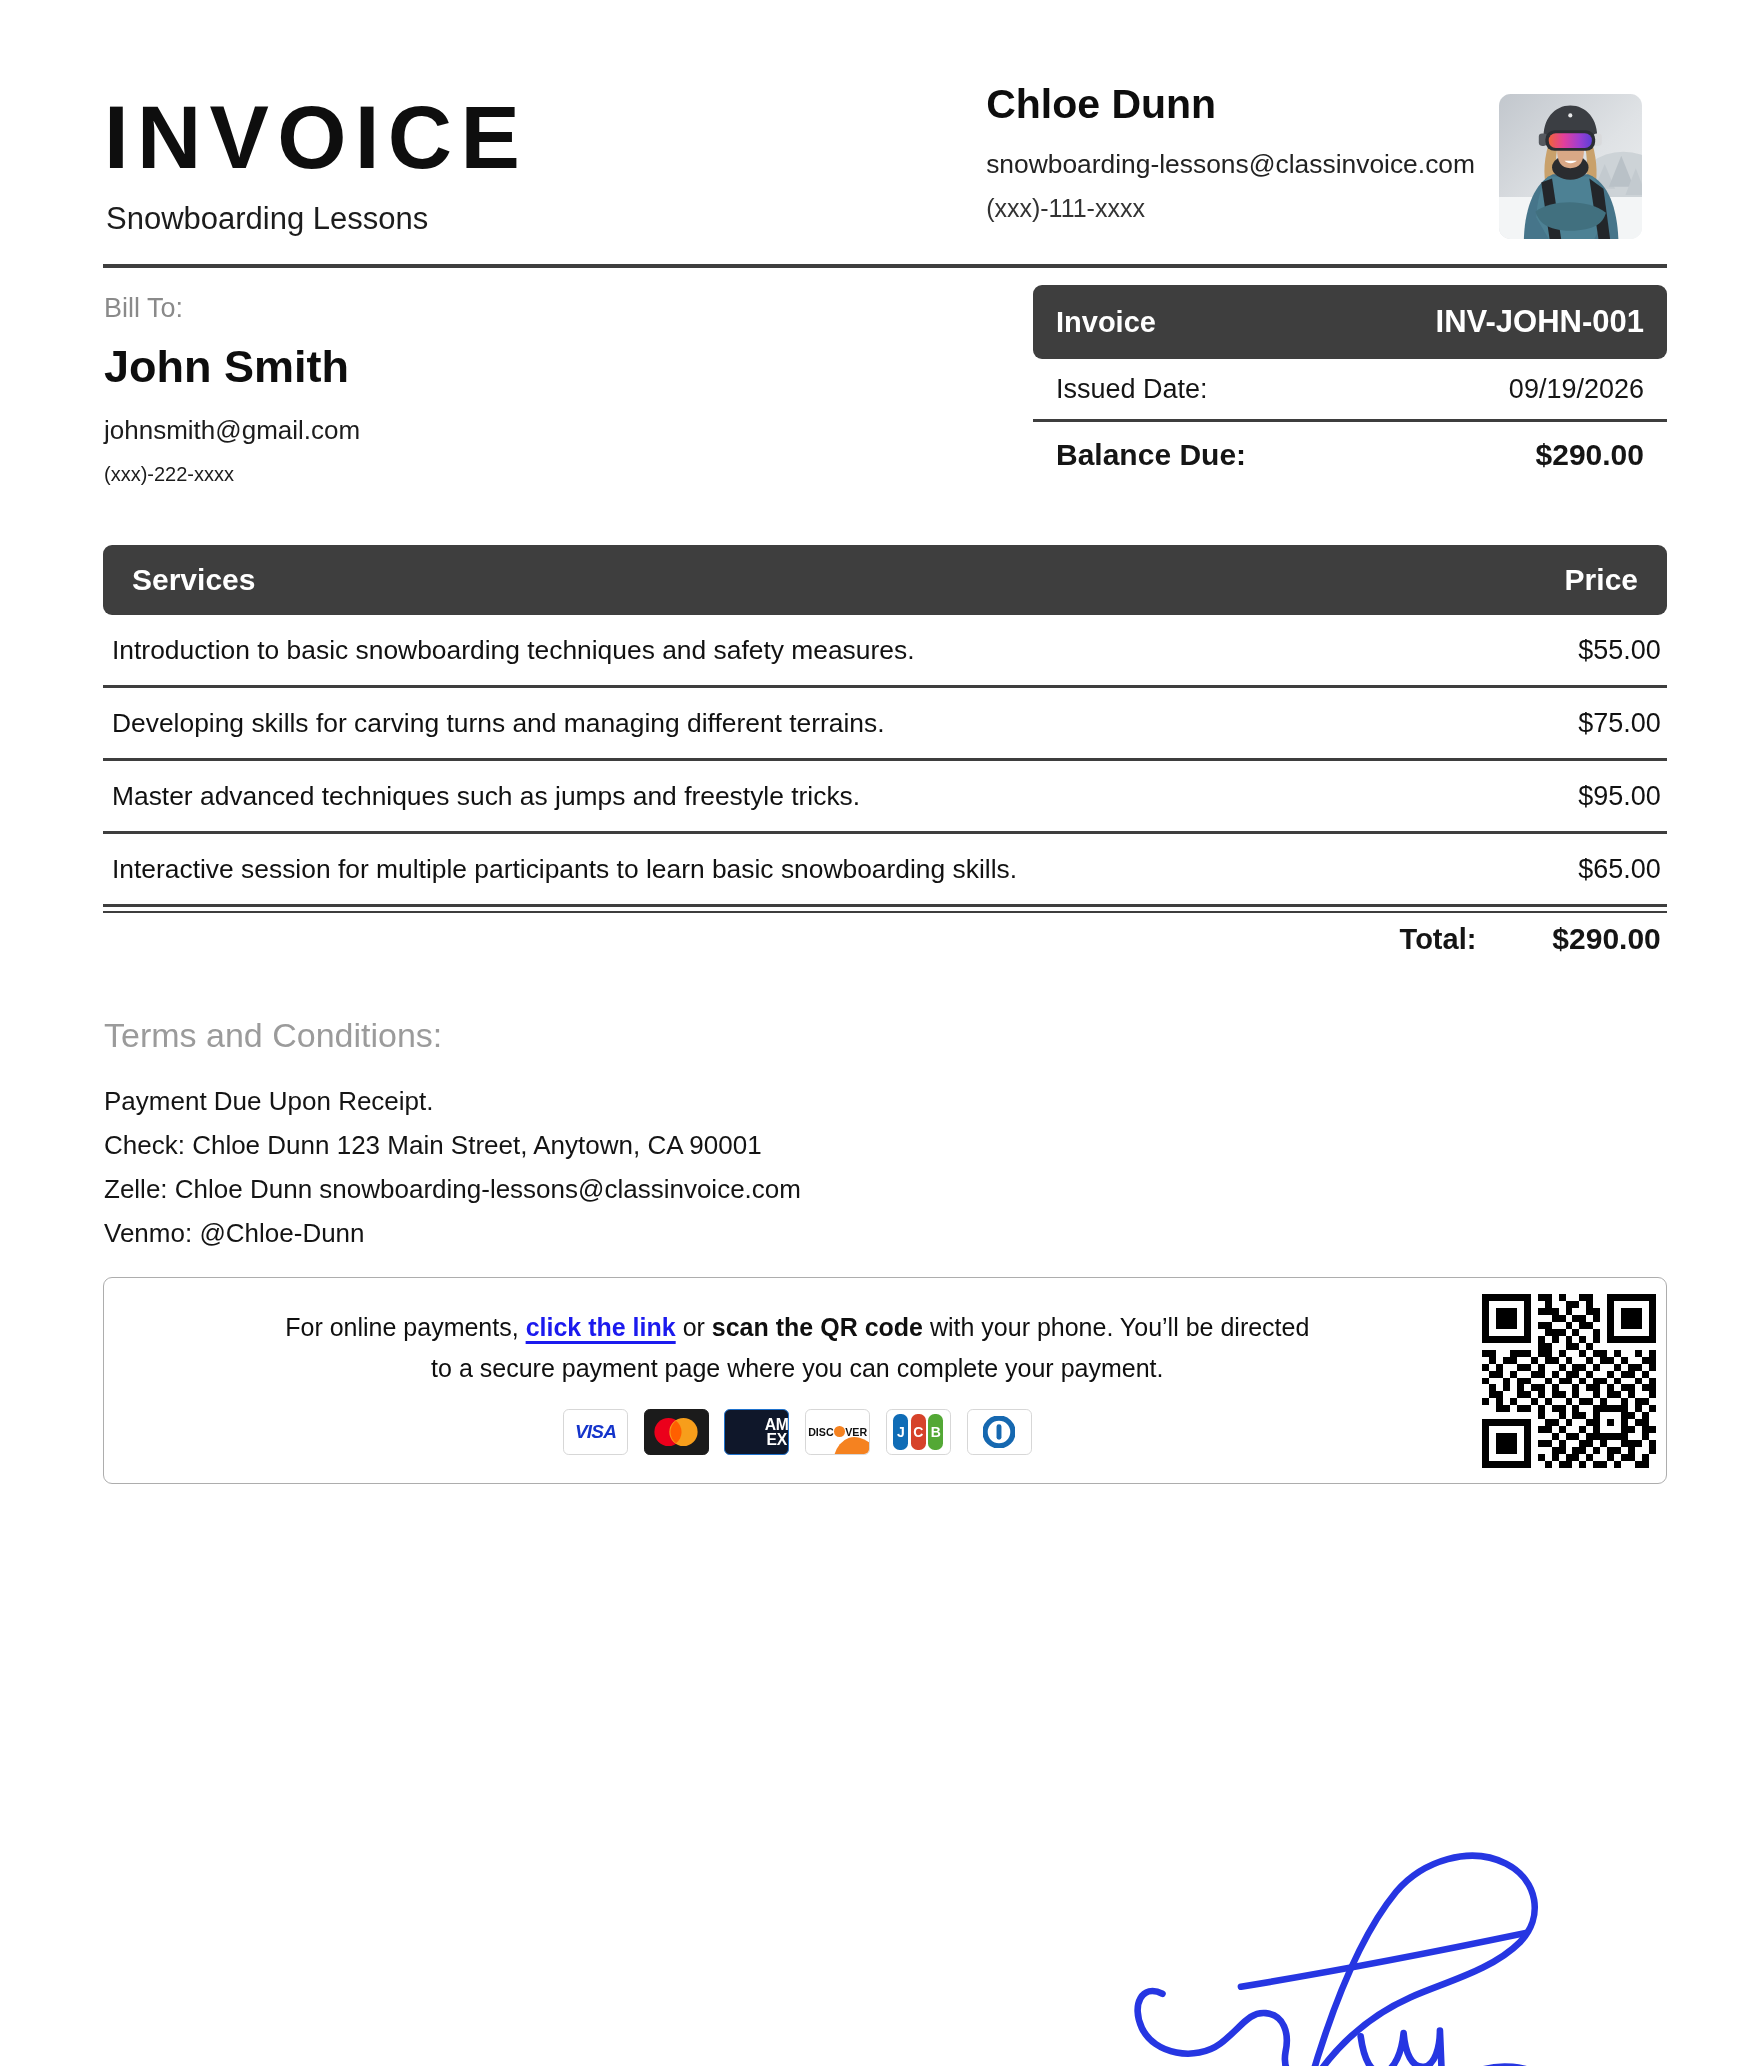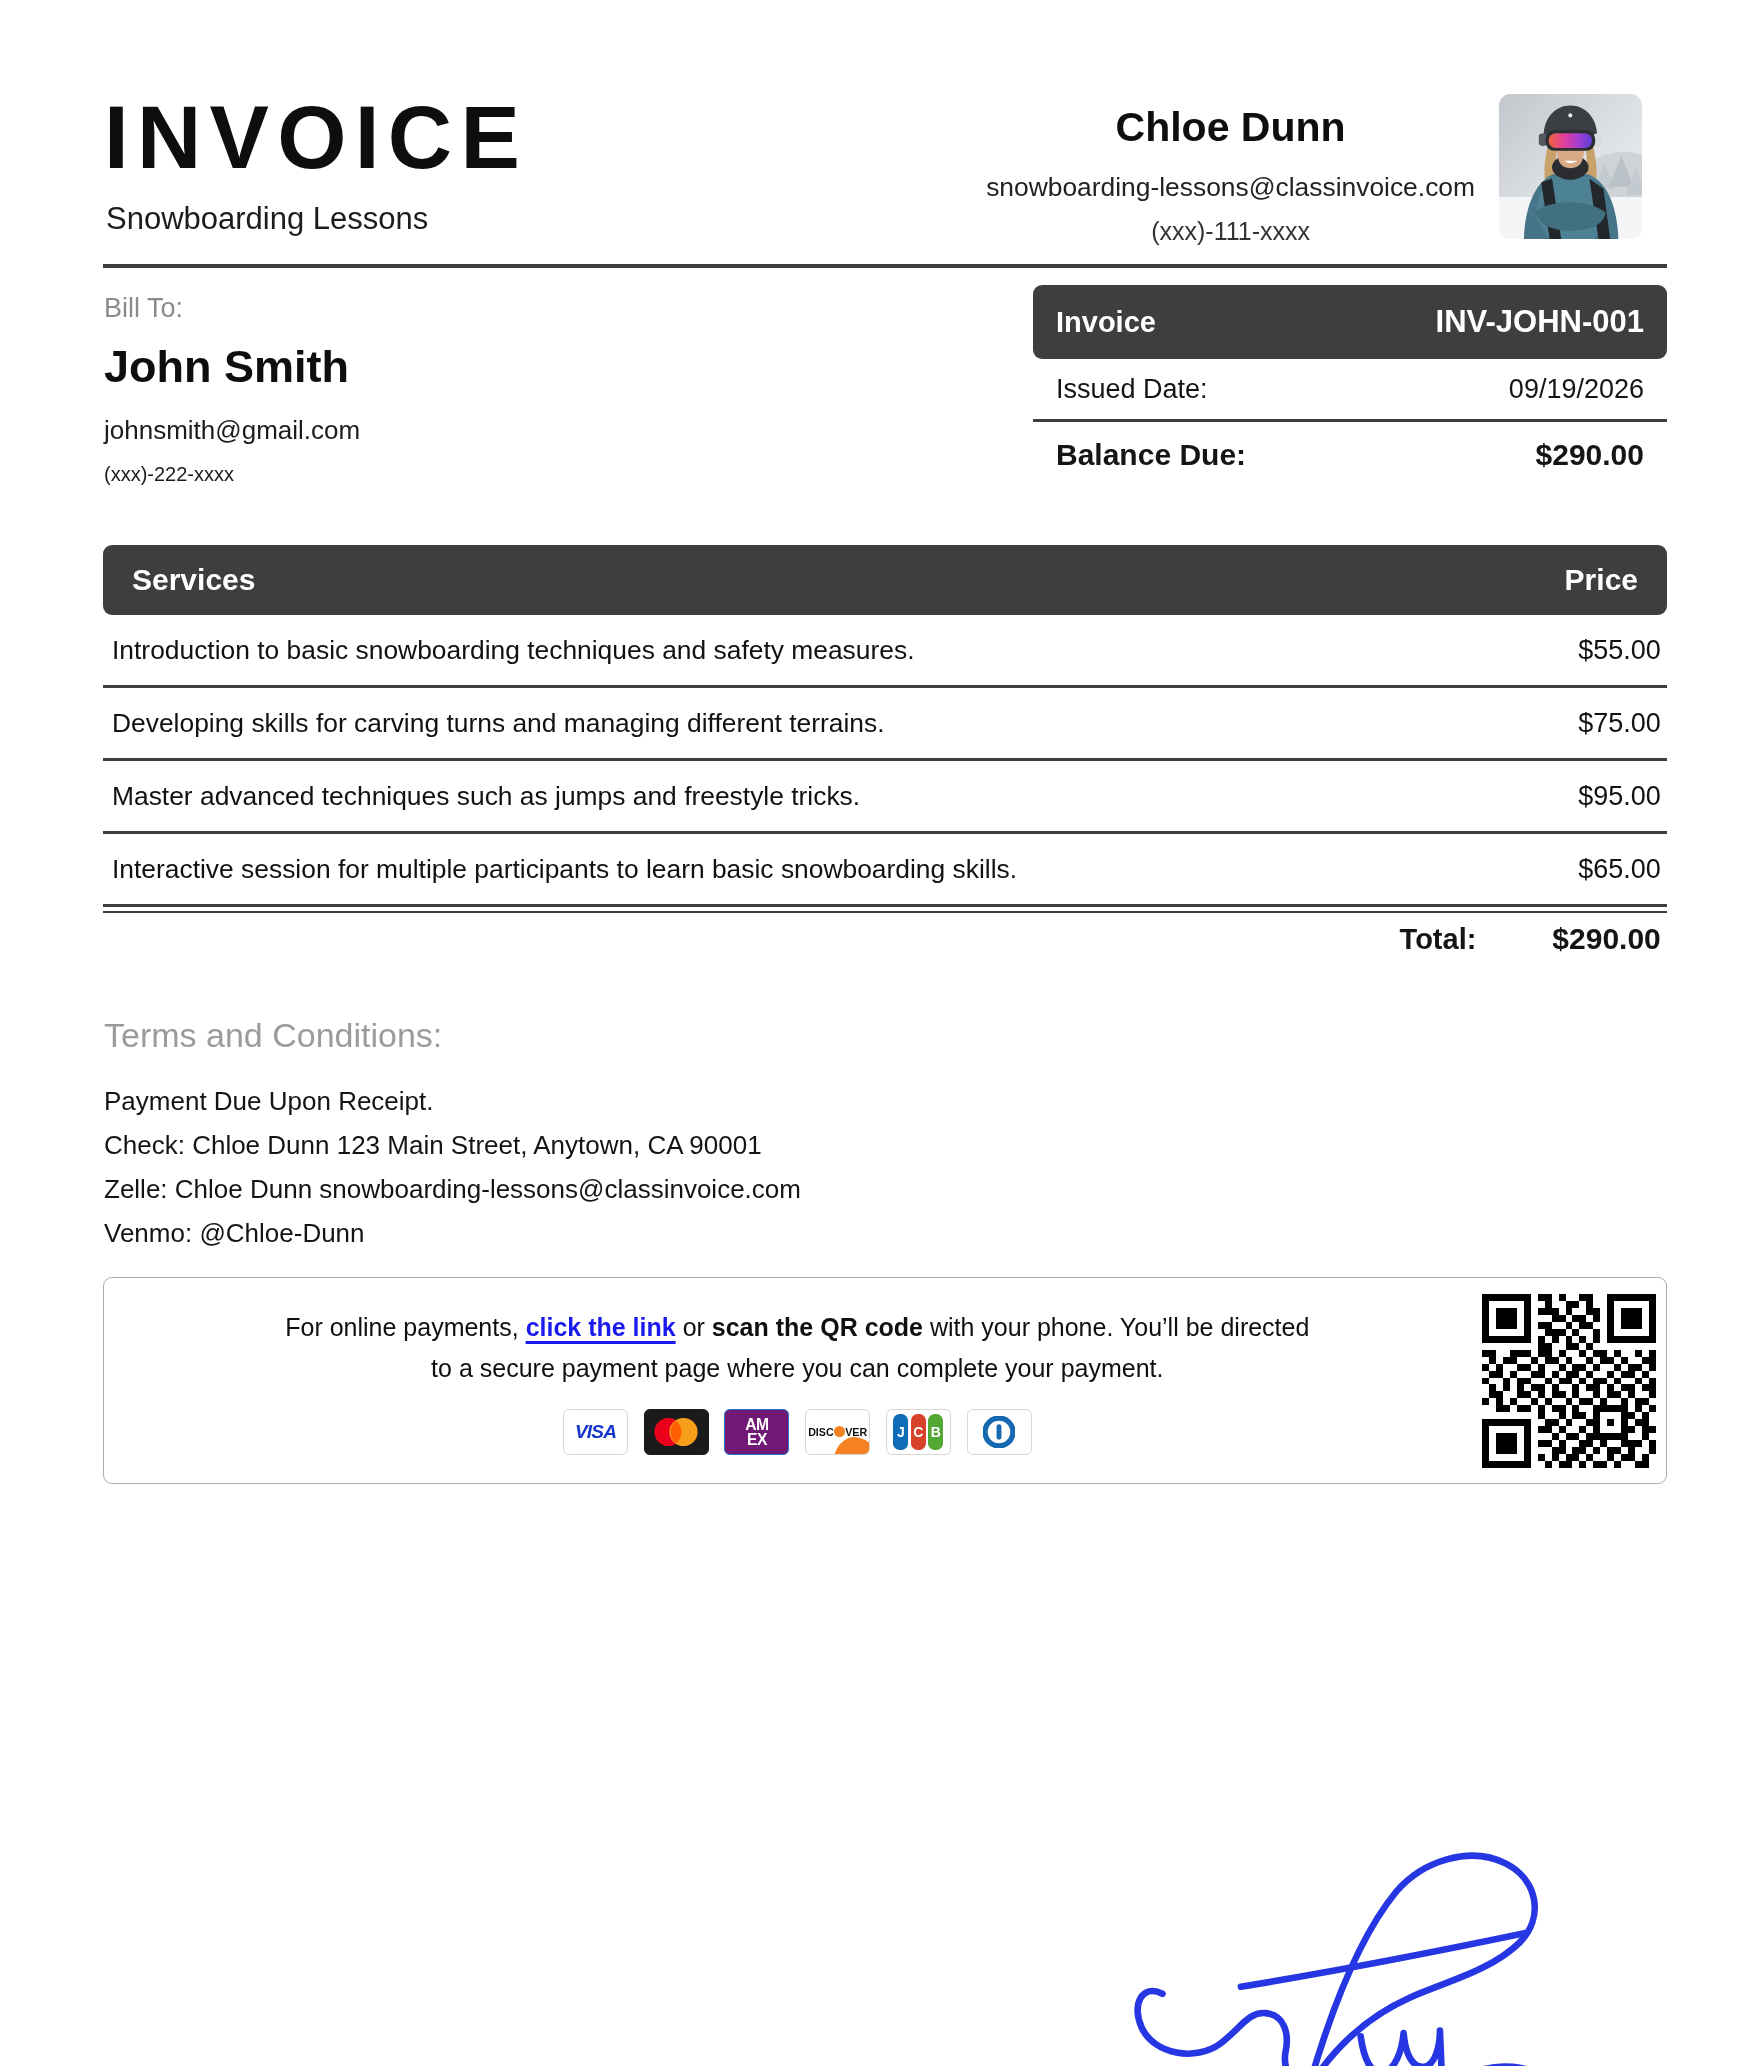--- a/index.html
+++ b/index.html
@@ -13,21 +13,21 @@
   
   .invoice-title {
     position:absolute; left:104px; top:93px;
     font-size:89px; font-weight:800; letter-spacing:8.3px; color:#0e0e0e; line-height:1;
   }
   .invoice-subtitle {
     position:absolute; left:106px; top:203px;
     font-size:31px; color:#1c1c1c; line-height:1;
   }
   .business-block {
-    position:absolute; right:281px; top:107px; text-align:center;
+    position:absolute; right:281px; top:84px; text-align:left;
   }
   .business-name { font-size:41px; font-weight:700; color:#0e0e0e; margin-bottom:26px; line-height:1; }
   .business-email { font-size:26.4px; color:#222; margin-bottom:19px; line-height:1; }
   .business-phone { font-size:25px; color:#333; line-height:1; }
   .profile-photo {
     position:absolute; left:1499px; top:94px; width:143px; height:145px;
     border-radius:11.6px; overflow:hidden; display:block;
   }
   .hr-top { position:absolute; left:103px; top:264px; width:1564px; height:4.1px; background:#3e3e3e; }
 
@@ -89,21 +89,21 @@
   .pay-text { text-align:center; font-size:25px; line-height:41px; color:#0f0f0f; }
   .pay-link { color:#1b1aee; font-weight:700; text-decoration:underline; text-decoration-thickness:2.5px; text-underline-offset:5px; }
   .pay-bold { font-weight:700; }
   .card-row { margin-top:20px; display:flex; justify-content:center; align-items:center; gap:15.7px; }
   .card {
     width:65px; height:46px; border-radius:5.8px; background:#fff;
     border:1.2px solid #d7d7d7; position:relative; overflow:hidden;
     display:flex; align-items:center; justify-content:center; flex:0 0 auto;
   }
   .card.mastercard { background:#1b1b1b; border-color:#1b1b1b; }
-  .card.amex { background:#701a75; border-color:#1f72cd; }
+  .card.amex { background:#0f172a; border-color:#1f72cd;justify-content:flex-end; }
   .visa-word { font-size:19px; font-weight:900; font-style:italic; color:#1434cb; letter-spacing:-0.8px; }
   .amex-word { color:#fff; font-weight:800; font-size:15.7px; line-height:15px; text-align:center; letter-spacing:-0.4px; }
   .discover-word { font-size:10.7px; font-weight:800; color:#101010; display:flex; align-items:center; z-index:2; }
   .discover-o { width:10.7px; height:10.7px; border-radius:50%; background:#f58220; display:inline-block; margin:0 0.4px; }
   .discover-swoosh {
     position:absolute; right:-12.4px; bottom:-24px; width:54px; height:41px;
     background:#f58220; border-radius:50% 50% 0 0/100% 100% 0 0; transform:rotate(-18deg); z-index:1;
   }
   .jcb-bars { display:flex; gap:2.5px; }
   .jcb-bar { width:15px; height:36px; border-radius:6.6px; color:#fff; font-weight:800; font-size:14px;

